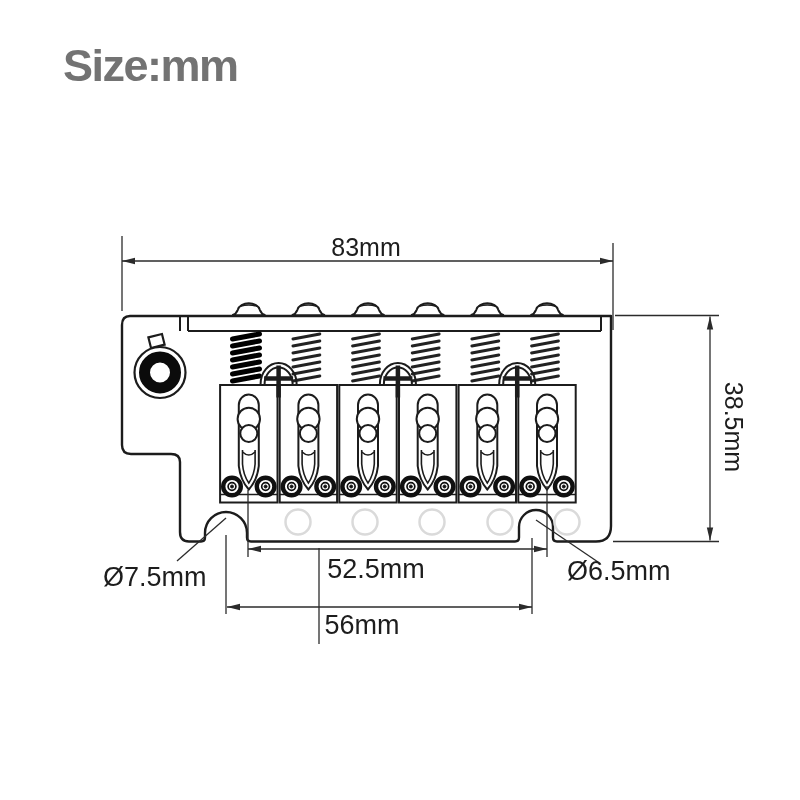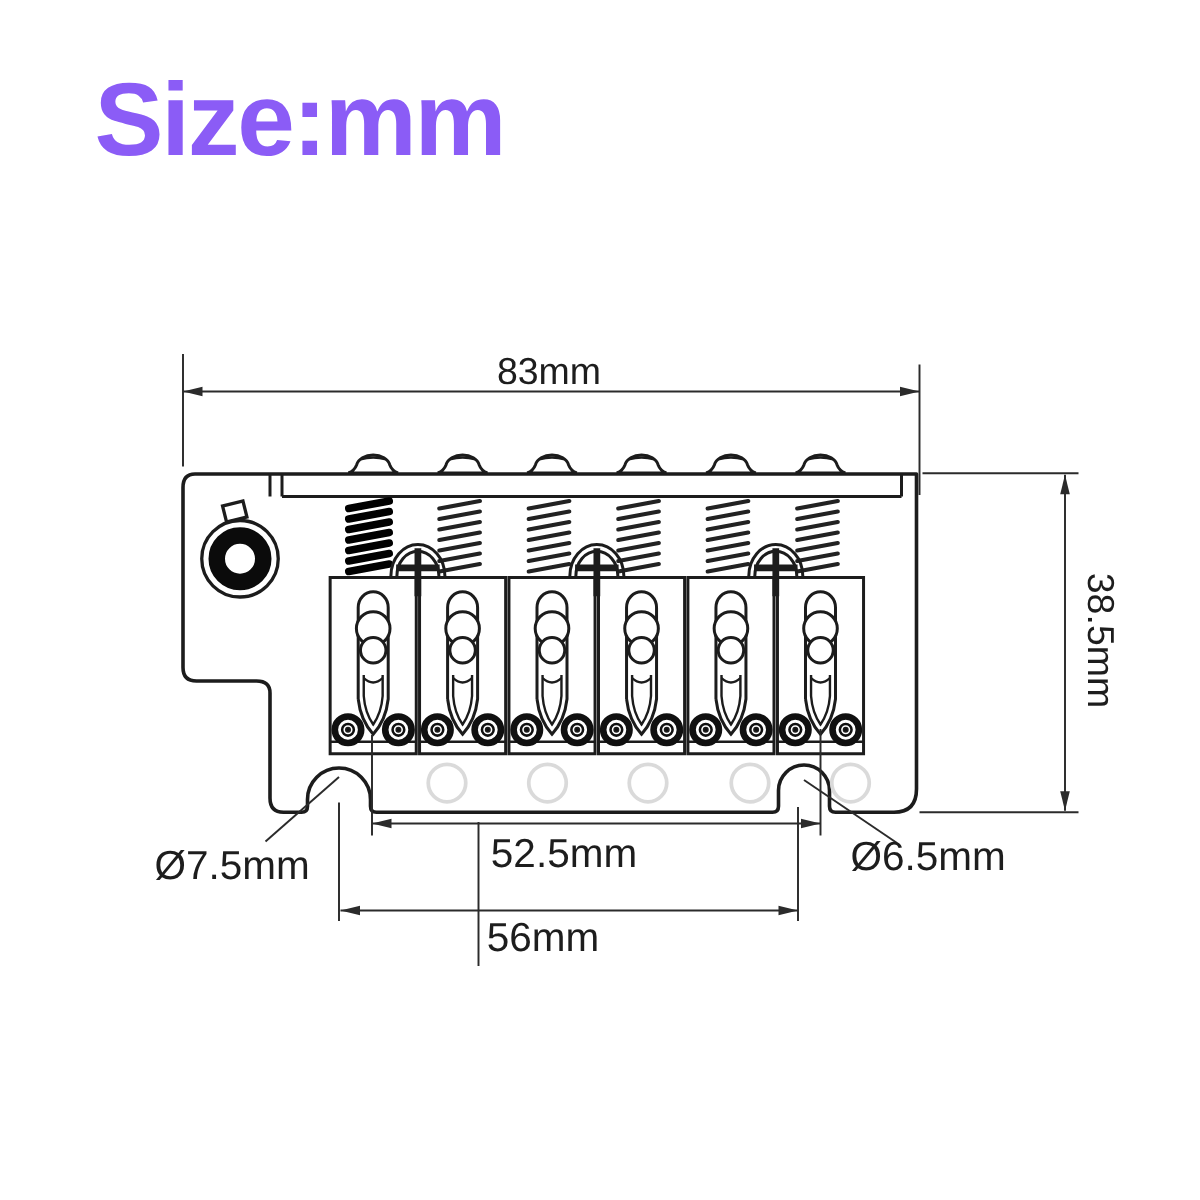--- a/index.html
+++ b/index.html
@@ -1,19 +1,19 @@
 <!DOCTYPE html>
 <html><head>
 <meta charset="utf-8">
 <style>
   html,body{margin:0;padding:0;background:#fff;}
   body{width:800px;height:800px;position:relative;font-family:"Liberation Sans",sans-serif;overflow:hidden;}
   .page-title{
     position:absolute;left:63px;top:40px;
-    font-size:69px;font-weight:bold;color:#8b5cf6;letter-spacing:-1.5px;
+    font-size:45px;font-weight:bold;color:#737373;letter-spacing:-1.5px;
   }
   svg{position:absolute;left:0;top:0;}
   svg text{font-family:"Liberation Sans",sans-serif;fill:#1d1d1d;}
   .dim-text{font-size:25px;}
   .dim-text-lg{font-size:27px;}
 </style>
 </head>
 <body>
 
 <div class="page-title">Size:mm</div>

